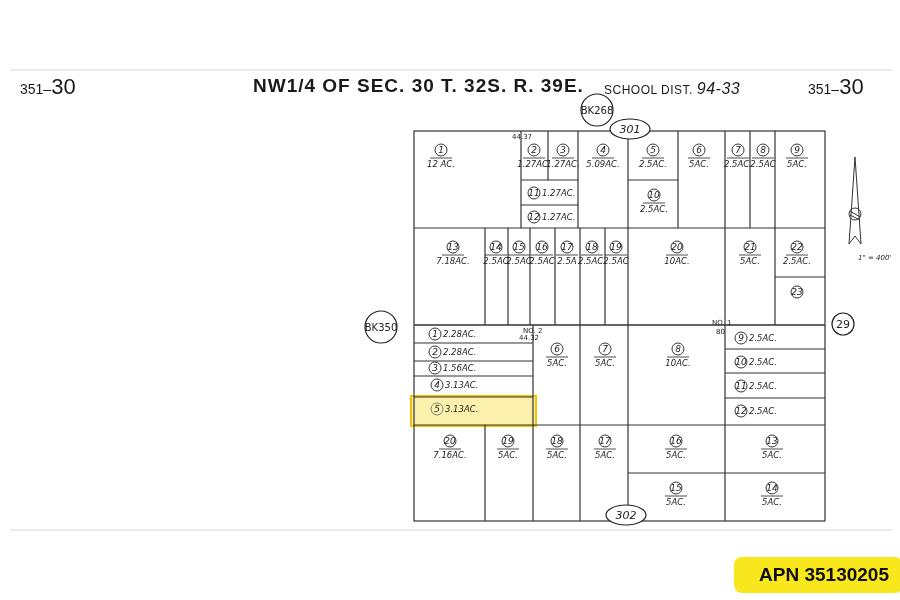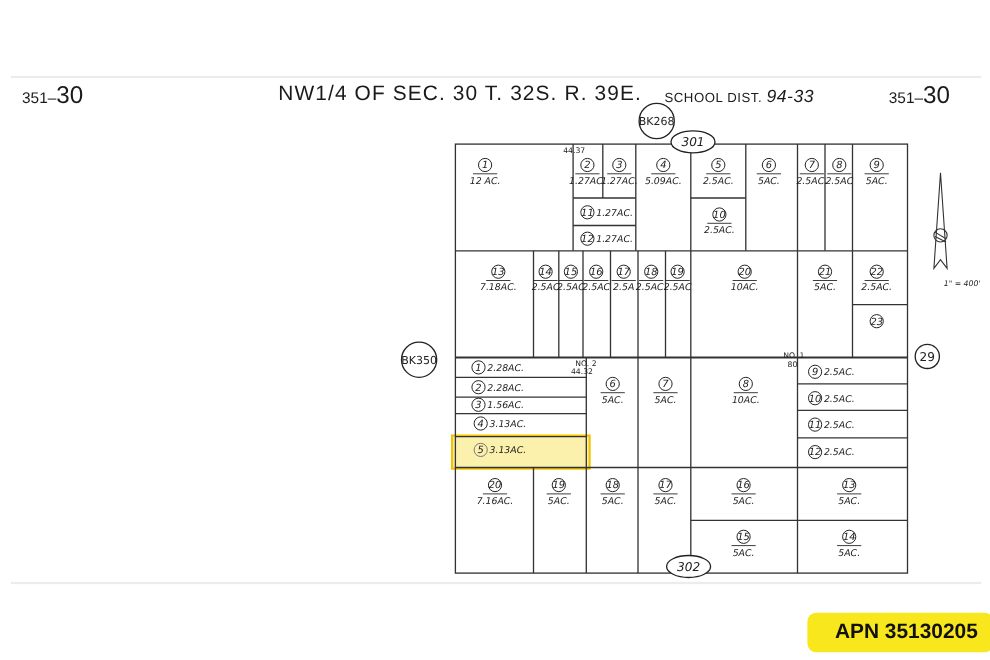--- a/index.html
+++ b/index.html
@@ -4,21 +4,21 @@
 <style>
   html, body { margin:0; padding:0; background:#ffffff; }
   body { width:900px; height:600px; position:relative; overflow:hidden; font-family:"Liberation Sans", sans-serif; }
   .rule { position:absolute; left:10px; width:882px; height:2px; background:#ececec; }
   .rule.top { top:69px; }
   .rule.bottom { top:529px; }
   .hdr { position:absolute; color:#1a1a1a; white-space:nowrap; }
   .pg-left { left:20px; top:74px; font-size:14px; }
   .pg-left .big, .pg-right .big { font-size:22px;text-align:center; }
   .pg-right { left:808px; top:74px; font-size:14px; }
-  .title { left:253px; top:75px; font-size:19px; letter-spacing:1px; }
+  .title { left:253px; top:75px; font-size:19px; letter-spacing:1px;font-weight:bold; }
   .school { left:604px; top:80px; font-size:12px; letter-spacing:0.5px; }
   .school .num { font-size:16px; font-style:italic; font-family:Liberation Sans, sans-serif; }
   svg.map { position:absolute; left:0; top:0; }
   svg text { font-family:"DejaVu Sans", sans-serif; fill:#222; }
   .acre { font-style:italic; font-size:8.5px; }
   .lotn { font-style:italic; font-size:9px; }
   .apn {
     position:absolute; left:734px; top:557px; width:158px; height:36px;
     background:#f8e71c; border-radius:8px; color:#111;
     font-size:19px; font-weight:bold; line-height:36px; text-align:center;

